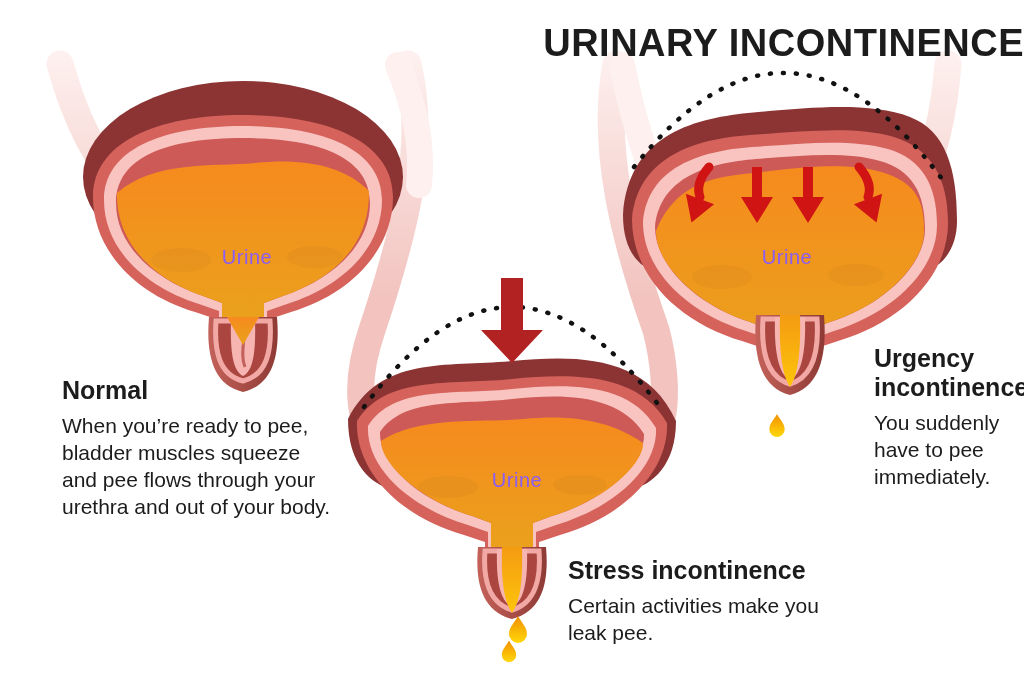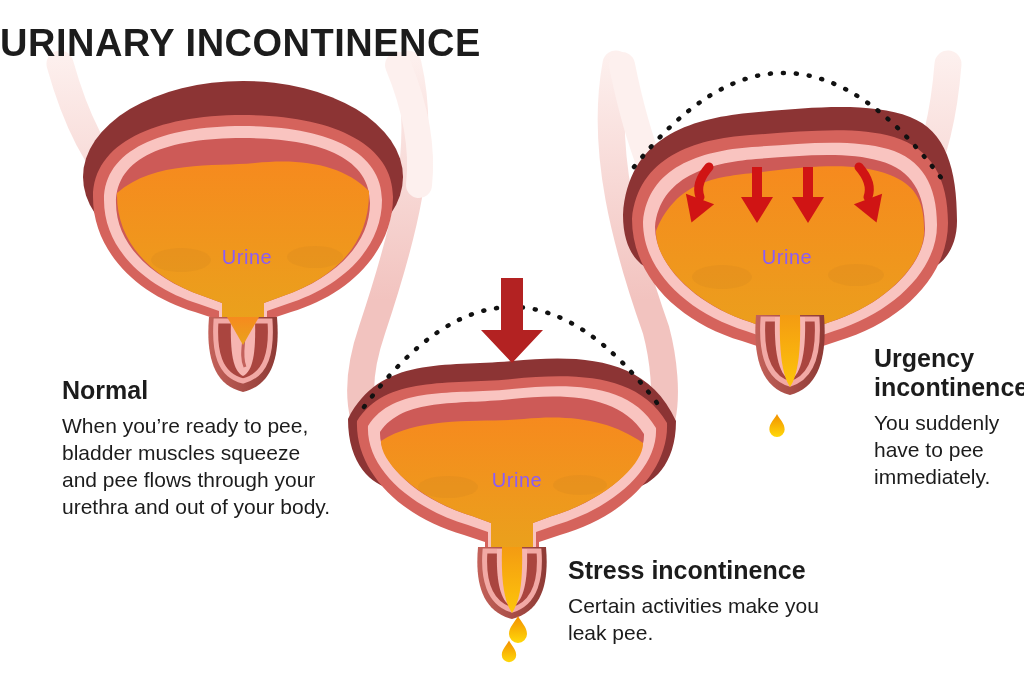--- a/index.html
+++ b/index.html
@@ -7,21 +7,21 @@
     --body-red:#d5635c;
     --lining:#f9c4c0;
     --inner-red:#cd5a57;
     --text:#1c1c1c;
   }
   html,body{margin:0;padding:0;background:#ffffff;}
   #stage{position:relative;width:1024px;height:683px;background:#ffffff;overflow:hidden;
          font-family:"Liberation Sans", sans-serif;color:var(--text);}
   #art{position:absolute;left:0;top:0;}
   .abs{position:absolute;}
-  .title{left:0;right:0;top:22px;text-align:left;font-size:38px;font-weight:bold;
+  .title{left:0;right:0;top:22px;text-align:right;font-size:38px;font-weight:bold;
          letter-spacing:.5px;color:var(--text);}
   .urine-label{transform:translate(-50%,-50%);color:#8b5cf6;font-size:20px;letter-spacing:.5px;}
   .block-heading{font-size:25px;font-weight:bold;line-height:29px;margin:0 0 7px 0;color:var(--text);}
   .block-body{font-size:21px;line-height:27px;color:var(--text);margin:0;}
   .normal-block{left:62px;top:376px;width:320px;}
   .stress-block{left:568px;top:556px;width:300px;}
   .urgency-block{left:826px;top:344px;width:190px;margin-left:48px;}
 </style>
 </head>
 <body>

